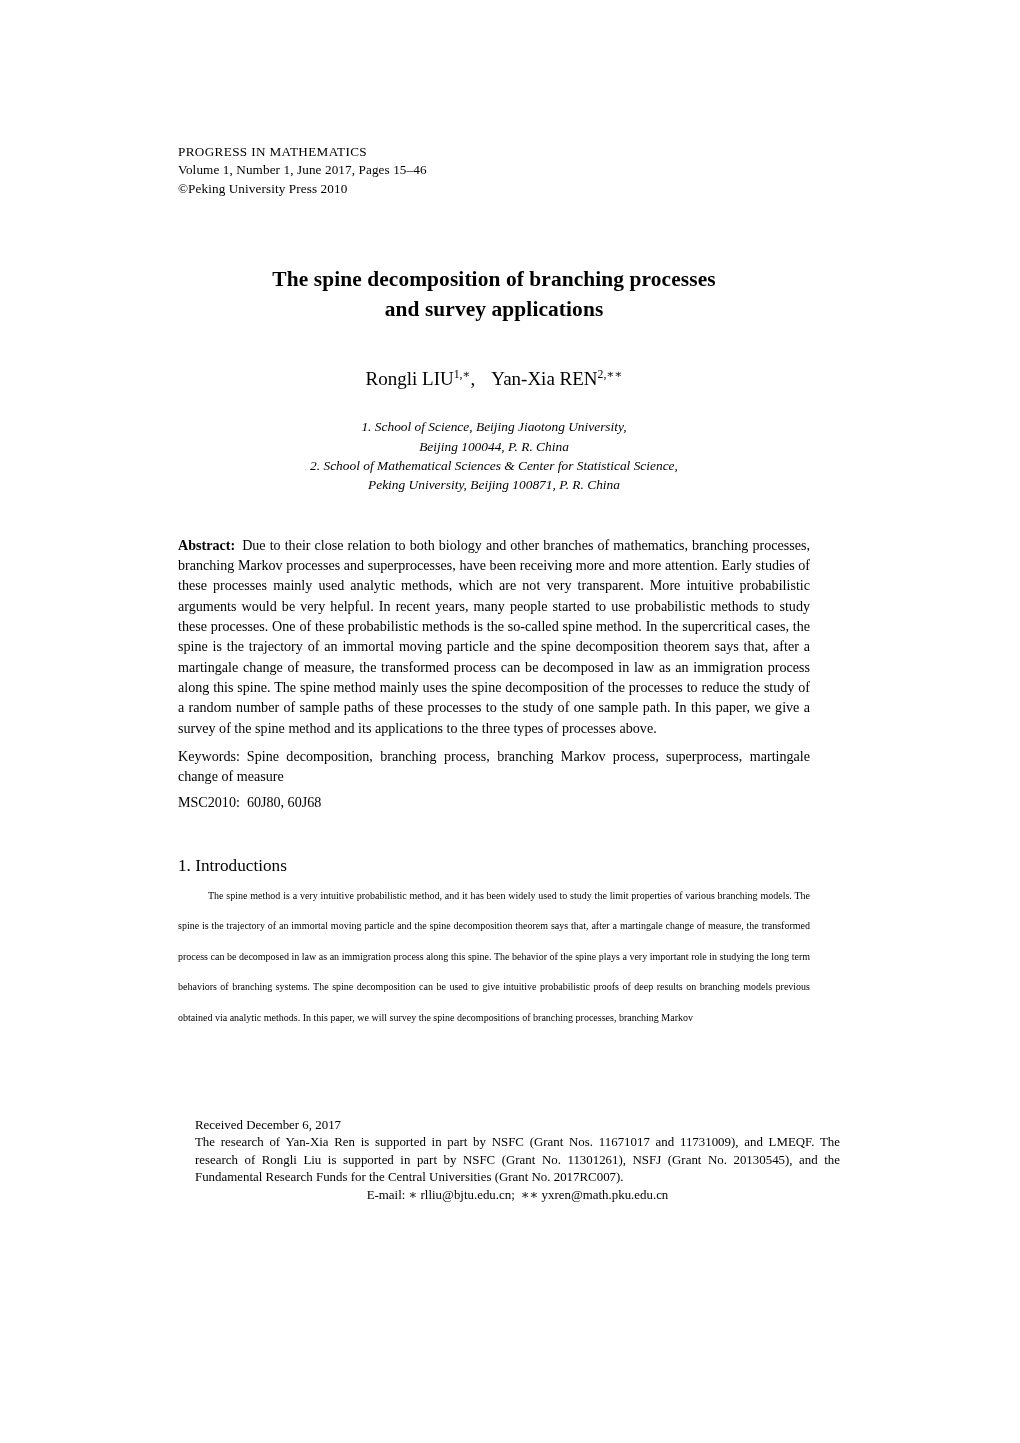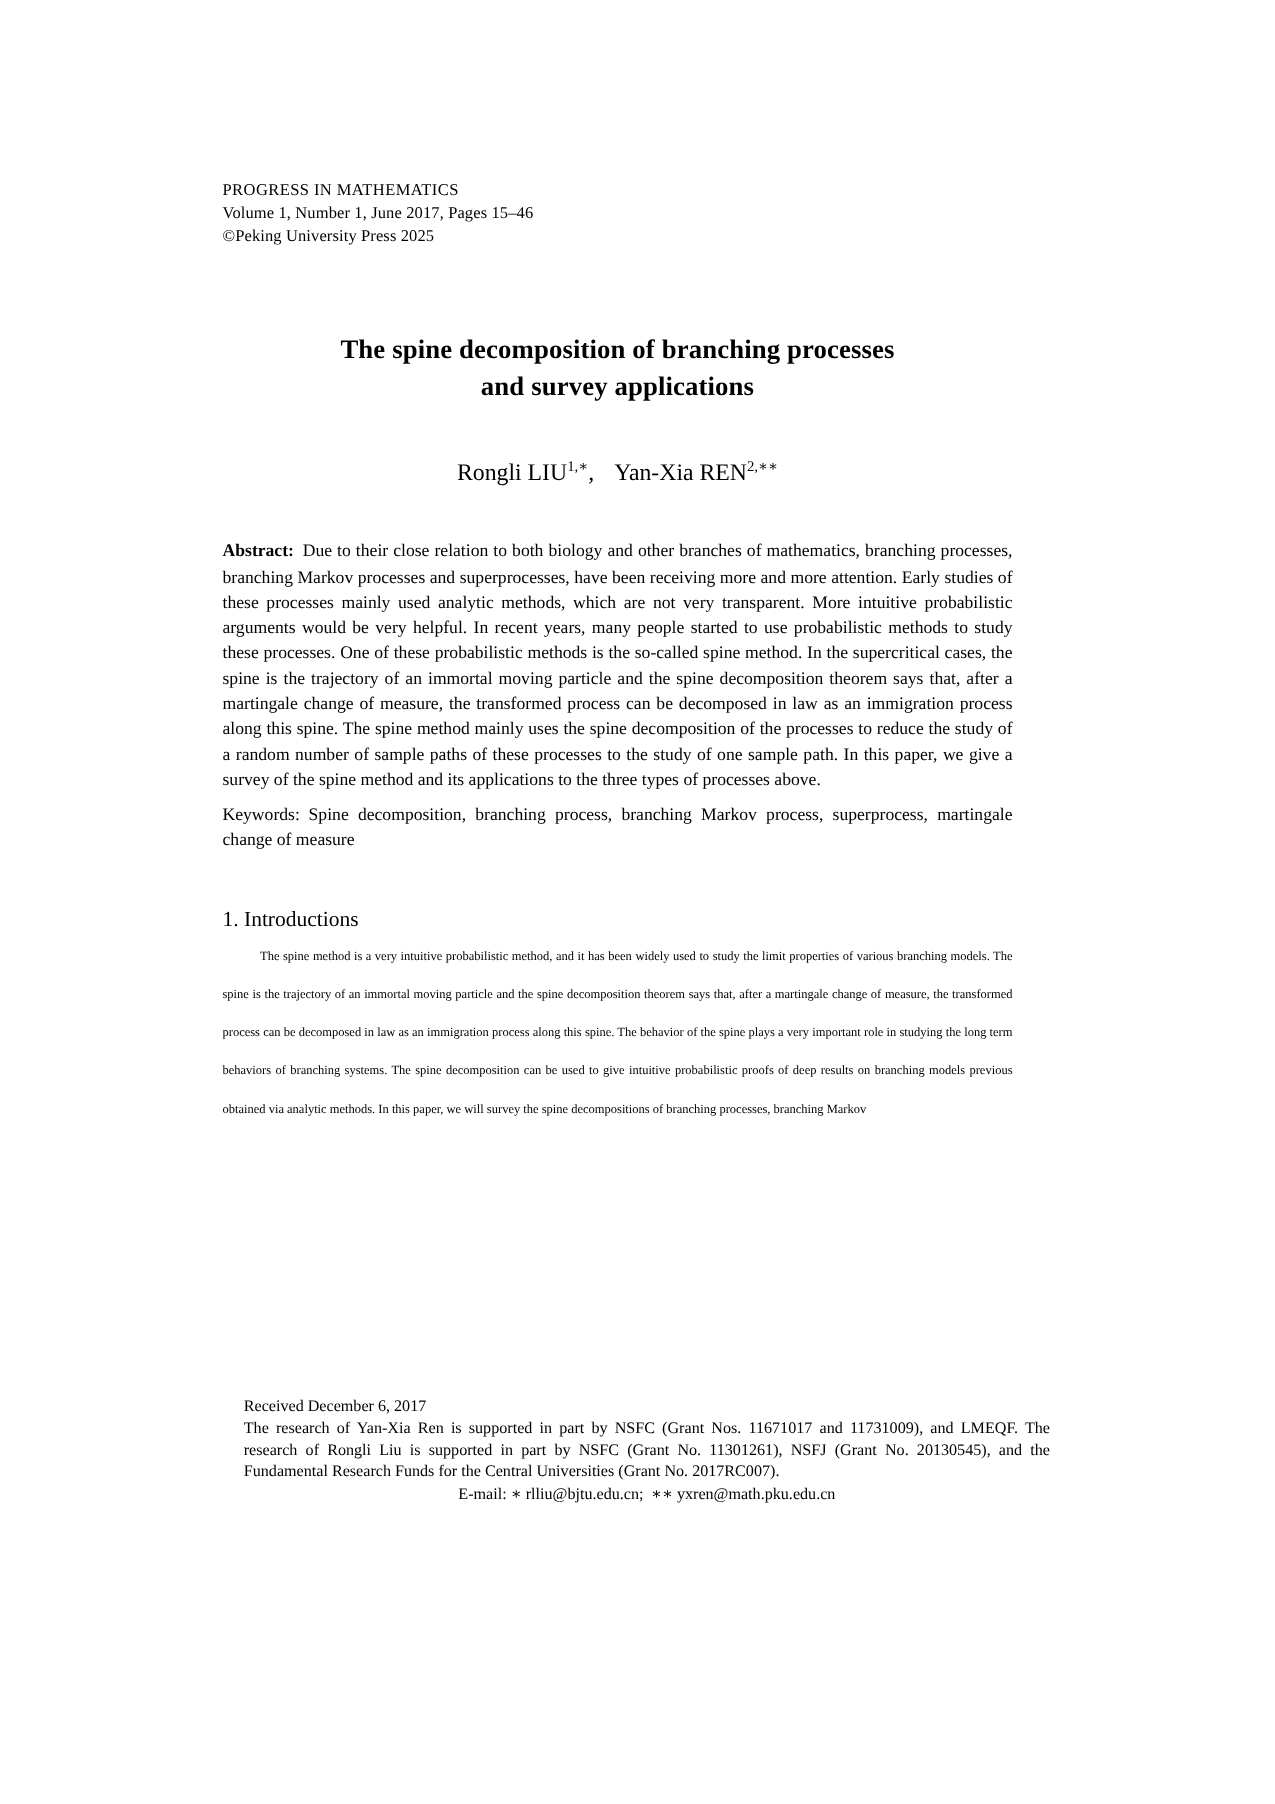--- a/index.html
+++ b/index.html
@@ -123,37 +123,44 @@
   .email-gap { display: inline-block; width: 6px; }
 </style>
 </head>
 <body>
 
 <div class="page">
 
   <div class="journal-header">
     <div class="jh-line jh-name">PROGRESS IN MATHEMATICS</div>
     <div class="jh-line">Volume 1, Number 1, June 2017, Pages 15–46</div>
-    <div class="jh-line">©Peking University Press 2025</div>
+    <div class="jh-line">©Peking University Press 2010</div>
   </div>
 
   <div class="title-block">
     <div>The spine decomposition of branching processes</div>
     <div>and survey applications</div>
   </div>
 
   <div class="authors">
     <span><span>Rongli LIU</span><sup>1,∗</sup></span><span>,</span><span class="author-gap"></span><span><span>Yan-Xia REN</span><sup>2,∗∗</sup></span>
   </div>
 
+  <div class="affiliations">
+    <div>1. School of Science, Beijing Jiaotong University,</div>
+    <div>Beijing 100044, P. R. China</div>
+    <div>2. School of Mathematical Sciences &amp; Center for Statistical Science,</div>
+    <div>Peking University, Beijing 100871, P. R. China</div>
+  </div>
 
   <div class="abstract"><span class="lead">Abstract:</span><span class="lead-sp"></span><span>Due to their close relation to both biology and other branches of mathematics, branching processes, branching Markov processes and superprocesses, have been receiving more and more attention. Early studies of these processes mainly used analytic methods, which are not very transparent. More intuitive probabilistic arguments would be very helpful. In recent years, many people started to use probabilistic methods to study these processes. One of these probabilistic methods is the so-called spine method. In the supercritical cases, the spine is the trajectory of an immortal moving particle and the spine decomposition theorem says that, after a martingale change of measure, the transformed process can be decomposed in law as an immigration process along this spine. The spine method mainly uses the spine decomposition of the processes to reduce the study of a random number of sample paths of these processes to the study of one sample path. In this paper, we give a survey of the spine method and its applications to the three types of processes above.</span></div>
 
   <div class="keywords"><span class="lead">Keywords:</span><span class="lead-sp"></span><span>Spine decomposition, branching process, branching Markov process, superprocess, martingale change of measure</span></div>
 
+  <div class="msc"><span class="lead">MSC2010:</span><span class="lead-sp"></span><span>60J80, 60J68</span></div>
 
   <div class="section-heading">1. Introductions</div>
 
   <div class="body-text">The spine method is a very intuitive probabilistic method, and it has been widely used to study the limit properties of various branching models. The spine is the trajectory of an immortal moving particle and the spine decomposition theorem says that, after a martingale change of measure, the transformed process can be decomposed in law as an immigration process along this spine. The behavior of the spine plays a very important role in studying the long term behaviors of branching systems. The spine decomposition can be used to give intuitive probabilistic proofs of deep results on branching models previous obtained via analytic methods. In this paper, we will survey the spine decompositions of branching processes, branching Markov</div>
 
 </div>
 
 <div class="footnotes">
   <div class="fn-received">Received December 6, 2017</div>
   <div class="fn-funding">The research of Yan-Xia Ren is supported in part by NSFC (Grant Nos. 11671017 and 11731009), and LMEQF. The research of Rongli Liu is supported in part by NSFC (Grant No. 11301261), NSFJ (Grant No. 20130545), and the Fundamental Research Funds for the Central Universities (Grant No. 2017RC007).</div>

